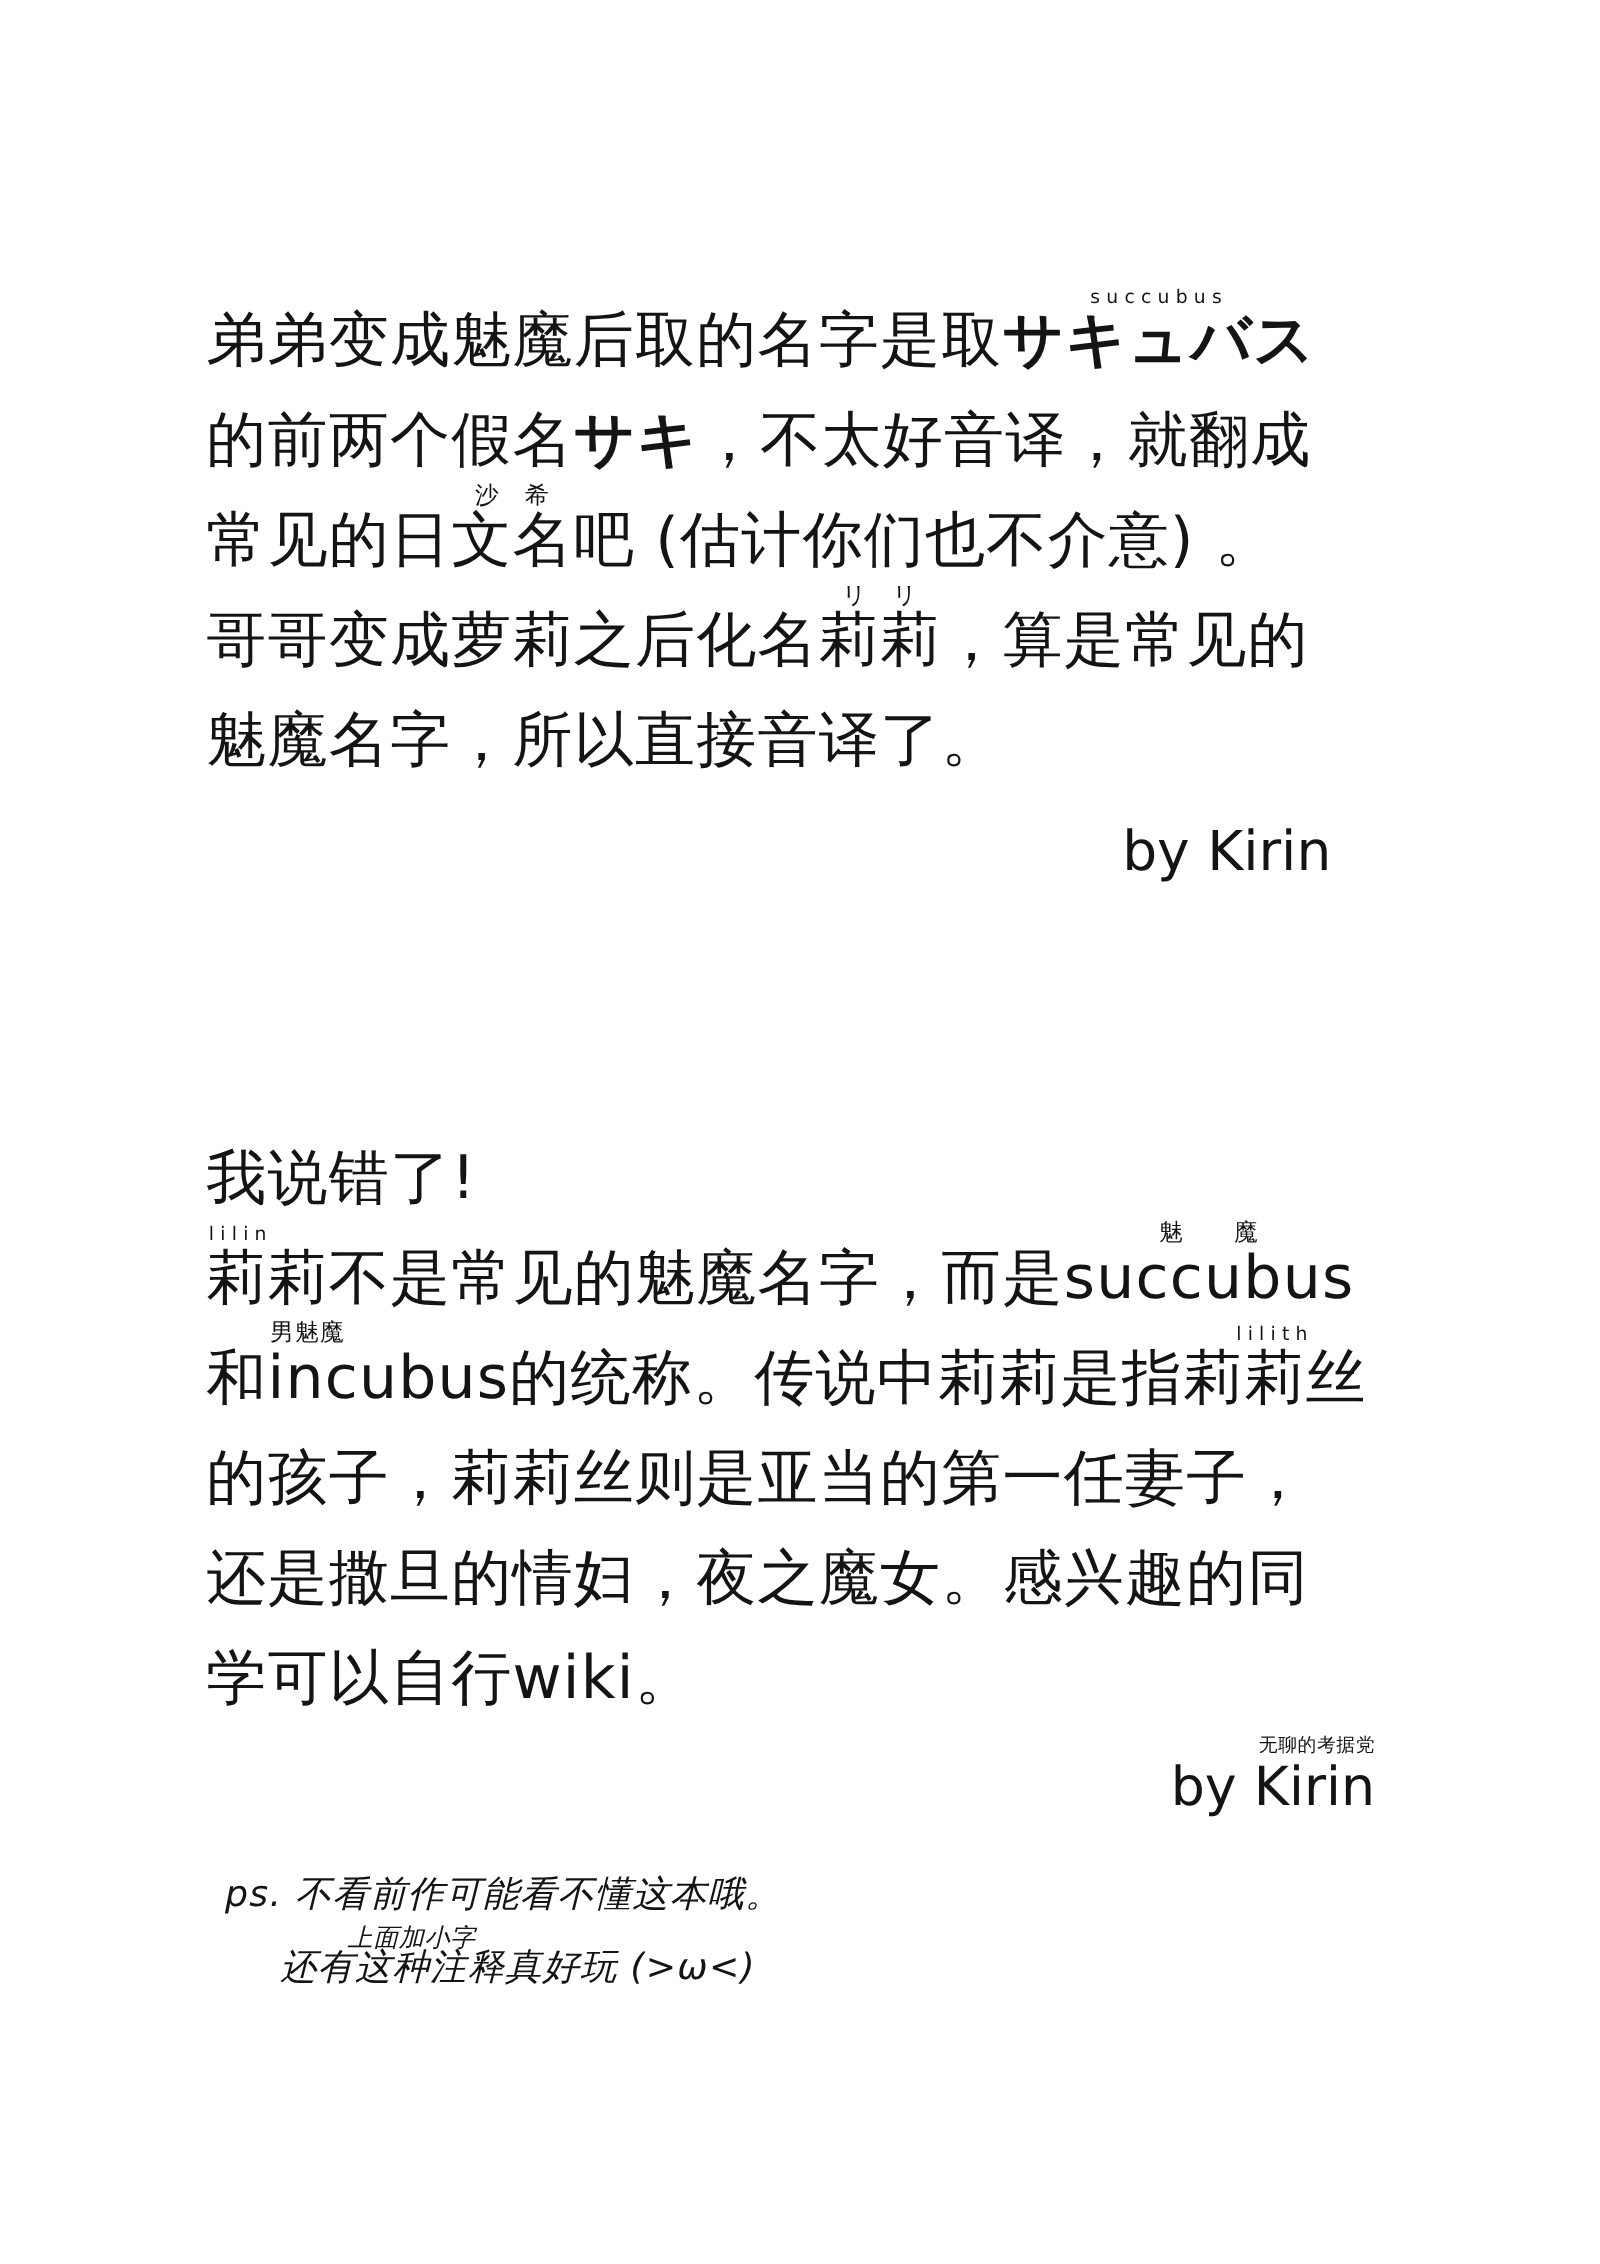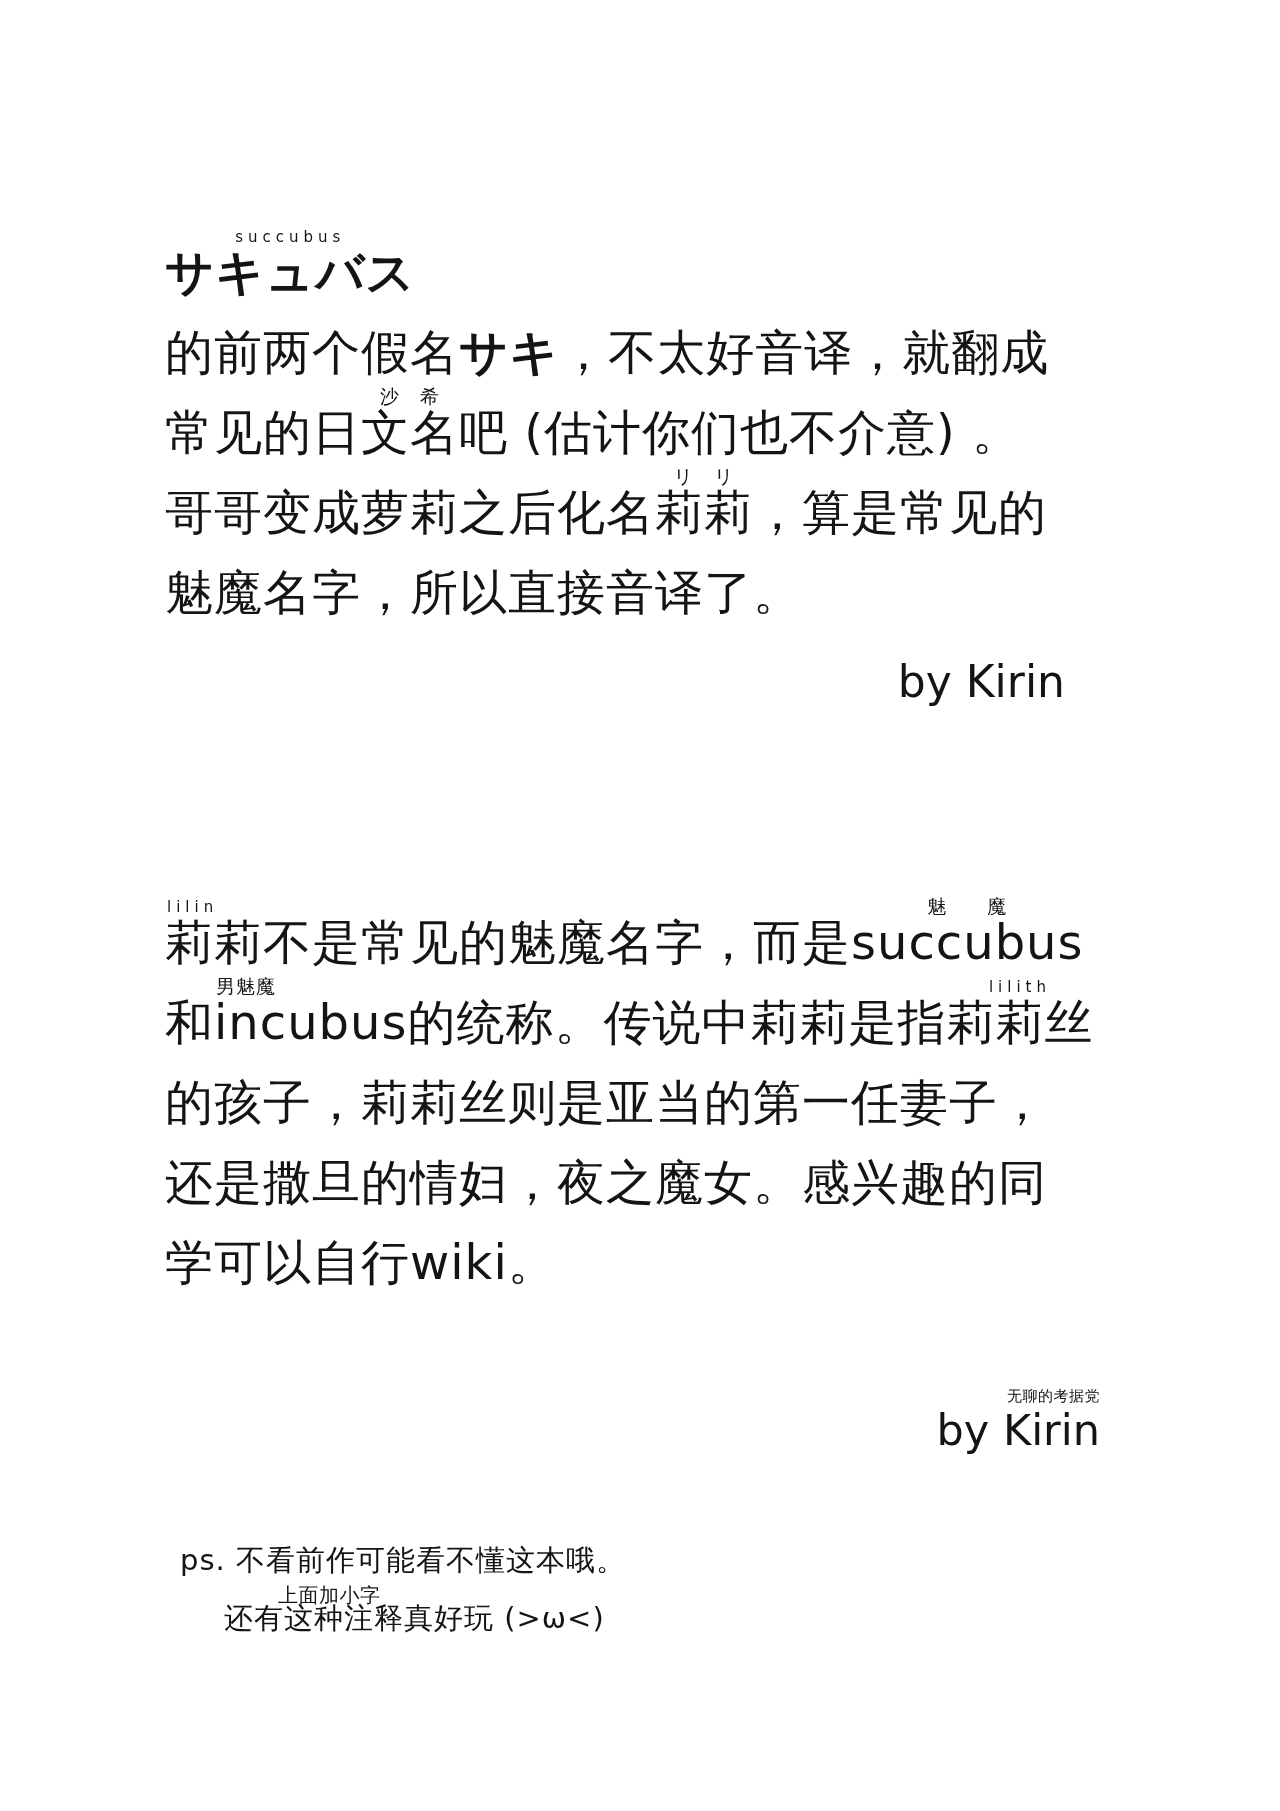--- a/index.html
+++ b/index.html
@@ -52,21 +52,21 @@
   }
   .credit2 {
     position: absolute;
     top: 1388px;
     right: 180px;
     text-align: right;
   }
   .credit2 .small { font-size: 15px; line-height: 1.1; letter-spacing: 0.5px; }
   .credit2 .main { font-size: 43px; line-height: 1.15; margin-top: 1px; }
   
-  .ps { position: absolute; left: 180px; top: 1538px; font-size: 29px; letter-spacing: 1px; }
+  .ps { position: absolute; left: 180px; top: 1493px; font-size: 29px; letter-spacing: 1px; font-style: italic; }
   .ps .ps-line1 { height: 44px; line-height: 44px; white-space: nowrap; }
   .ps .ps-line2 { margin-top: 14px; margin-left: 44px; height: 44px; line-height: 44px; white-space: nowrap; position: relative; }
   .ps .seg { line-height: 44px; }
   .ps .rt-ps {
     position: absolute;
     top: -11px;
     left: -6px;
     transform: none;
     font-size: 20px;
     letter-spacing: 0.5px;
@@ -74,39 +74,42 @@
     white-space: nowrap;
   }
 </style>
 </head>
 <body>
 
 <div class="page">
 
   <section class="para p1">
     <div class="line">
-      <span class="seg rb b"><span class="rt rt-latin">succubus</span><span>サキュバス</span></span>
+      <span class="seg">弟弟变成魅魔后取的名字是取</span><span class="seg rb b"><span class="rt rt-latin">succubus</span><span>サキュバス</span></span>
     </div>
     <div class="line">
       <span class="seg">的前两个假名</span><span class="seg b">サキ</span><span class="seg">，不太好音译，就翻成</span>
     </div>
     <div class="line">
       <span class="seg">常见的日</span><span class="seg rb"><span class="rt">沙　希</span><span>文名</span></span><span class="seg">吧 (估计你们也不介意) 。</span>
     </div>
     <div class="line">
       <span class="seg">哥哥变成萝莉之后化名</span><span class="seg rb"><span class="rt">リ　リ</span><span>莉莉</span></span><span class="seg">，算是常见的</span>
     </div>
     <div class="line">
       <span class="seg">魅魔名字，所以直接音译了。</span>
     </div>
   </section>
 
   <div class="credit1">by Kirin</div>
 
   <section class="para p2">
+    <div class="line">
+      <span class="seg">我说错了!</span>
+    </div>
     <div class="line">
       <span class="seg rb"><span class="rt rt-latin rt-left">lilin</span><span>莉莉</span></span><span class="seg">不是常见的魅魔名字，而是</span><span class="seg rb"><span class="rt">魅　　魔</span><span>succubus</span></span>
     </div>
     <div class="line">
       <span class="seg">和</span><span class="seg rb"><span class="rt rt-left">男魅魔</span><span>incubus</span></span><span class="seg">的统称。传说中莉莉是指</span><span class="seg rb"><span class="rt rt-latin">lilith</span><span>莉莉丝</span></span>
     </div>
     <div class="line">
       <span class="seg">的孩子，莉莉丝则是亚当的第一任妻子，</span>
     </div>
     <div class="line">

